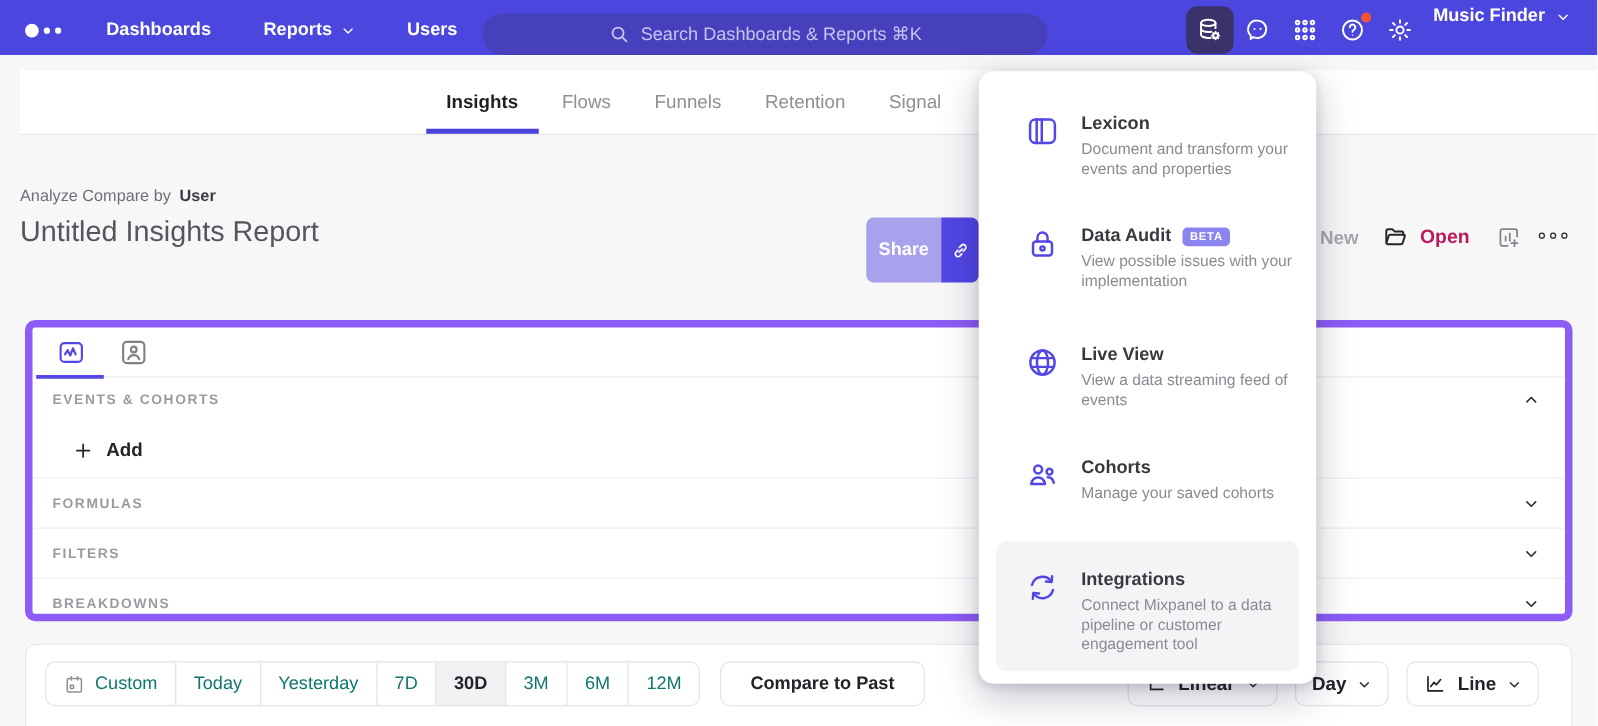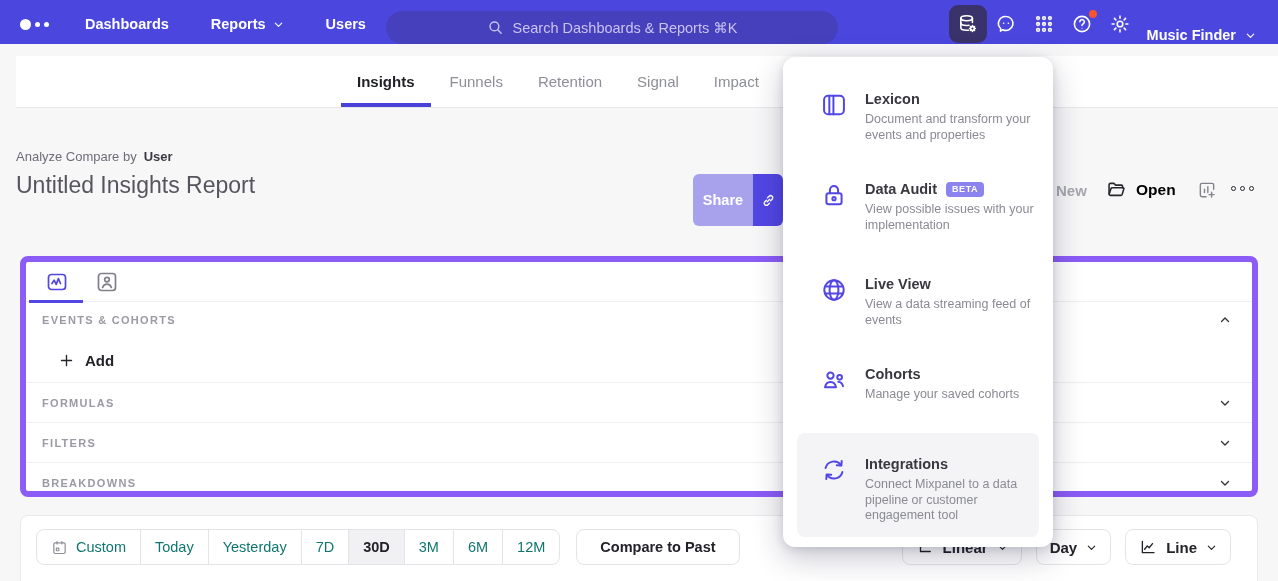--- a/index.html
+++ b/index.html
@@ -14,21 +14,21 @@
   .logo .d1 { width:11px; height:11px; border-radius:50%; background:#fff; }
   .logo .d2 { width:5px; height:5px; border-radius:50%; background:#fff; }
   .nav-items { display:flex; align-items:center; gap:42px; }
   .nav-item { display:flex; align-items:center; gap:7px; color:#fff; font-size:14.5px;
               font-weight:600; cursor:pointer; white-space:nowrap; }
   .nav-chevron { width:11px; height:11px; stroke:#fff; fill:none; stroke-width:2.4; stroke-linecap:round; stroke-linejoin:round; }
   .searchbar { position:absolute; left:386px; top:11px; width:452px; height:33px; border-radius:17px;
                background:#4640BC; display:flex; align-items:center; justify-content:center; gap:9px;
                color:#C8C4F2; font-size:14.5px; cursor:text; }
   .searchbar svg { width:17px; height:17px; stroke:#C8C4F2; fill:none; stroke-width:2; stroke-linecap:round; }
-  .nav-right { margin-left:auto; display:flex; align-items:flex-end; }
+  .nav-right { margin-left:auto; display:flex; align-items:flex-start; }
   .nav-icon-btn { width:38px; height:38px; border-radius:9px; display:flex; align-items:center;
                   justify-content:center; cursor:pointer; position:relative; }
   .nav-icon-btn.active { background:#39326B; }
   .nav-icon-btn svg { width:22px; height:22px; stroke:#fff; fill:none; stroke-width:1.7; stroke-linecap:round; stroke-linejoin:round; }
   .alert-dot { position:absolute; top:5px; right:4px; width:8px; height:8px; border-radius:50%; background:#F4552F; }
   .project-switcher { display:flex; align-items:center; gap:9px; color:#fff; font-size:14.5px;
                       font-weight:600; margin-left:8px; cursor:pointer; white-space:nowrap; }
 
   
   .tabbar { position:absolute; top:56px; left:16px; width:100%; height:52px; background:#fff;
@@ -43,21 +43,21 @@
   .analyze-line b { color:#3A3A42; font-weight:700; margin-left:7px; }
   .report-title { position:absolute; left:16px; top:172px; font-size:23px; font-weight:400; color:#55555E; z-index:4; }
   .share-split { position:absolute; left:693px; top:174px; height:52px; display:flex; z-index:4; }
   .share-btn { width:60px; background:#A8A2EC; color:#fff; font-size:14.5px; font-weight:600;
                border:none; border-radius:6px 0 0 6px; cursor:pointer; font-family:inherit; }
   .link-btn { width:30px; background:#5246E4; border:none; border-radius:0 6px 6px 0; cursor:pointer;
               display:flex; align-items:center; justify-content:center; }
   .link-btn svg { width:17px; height:17px; stroke:#fff; fill:none; stroke-width:2; stroke-linecap:round; stroke-linejoin:round; }
   .new-label { position:absolute; left:1056px; top:182px; font-size:15px; font-weight:600; color:#A6A6AE; z-index:4; cursor:pointer; }
   .open-btn { position:absolute; left:1106px; top:179px; display:flex; align-items:center; gap:9px;
-              font-size:15.5px; font-weight:600; color:#000000; z-index:4; cursor:pointer; }
+              font-size:15.5px; font-weight:600; color:#be185d; z-index:4; cursor:pointer; }
   .open-btn svg { width:21px; height:21px; stroke:#26262C; fill:none; stroke-width:1.8; stroke-linecap:round; stroke-linejoin:round; }
   .addboard-btn { position:absolute; left:1197px; top:180px; z-index:4; cursor:pointer; }
   .addboard-btn svg { width:20px; height:20px; stroke:#83838C; fill:none; stroke-width:1.7; stroke-linecap:round; }
   .more-btn { position:absolute; left:1231px; top:186px; display:flex; gap:4px; z-index:4; cursor:pointer; }
   .more-btn i { width:5px; height:5px; border-radius:50%; border:1.6px solid #26262C; display:block; }
 
   
   .builder-card { position:absolute; left:20px; top:256px; width:1238px; height:241px; background:#fff;
                   border:6px solid #8b5cf6; border-radius:8px; z-index:3; overflow:hidden; }
   .icon-tabs { height:40px; border-bottom:1px solid #EFEFF1; display:flex; align-items:center;
@@ -194,20 +194,23 @@
           </svg>
       </div>
     </div>
   </header>
 
   <div class="tabbar">
     <div class="rtab active">
         <span>Insights</span>
       </div>
     <div class="rtab">
+        <span>Flows</span>
+      </div>
+    <div class="rtab">
         <span>Funnels</span>
       </div>
     <div class="rtab">
         <span>Retention</span>
       </div>
     <div class="rtab">
         <span>Signal</span>
       </div>
     <div class="rtab">
         <span>Impact</span>

